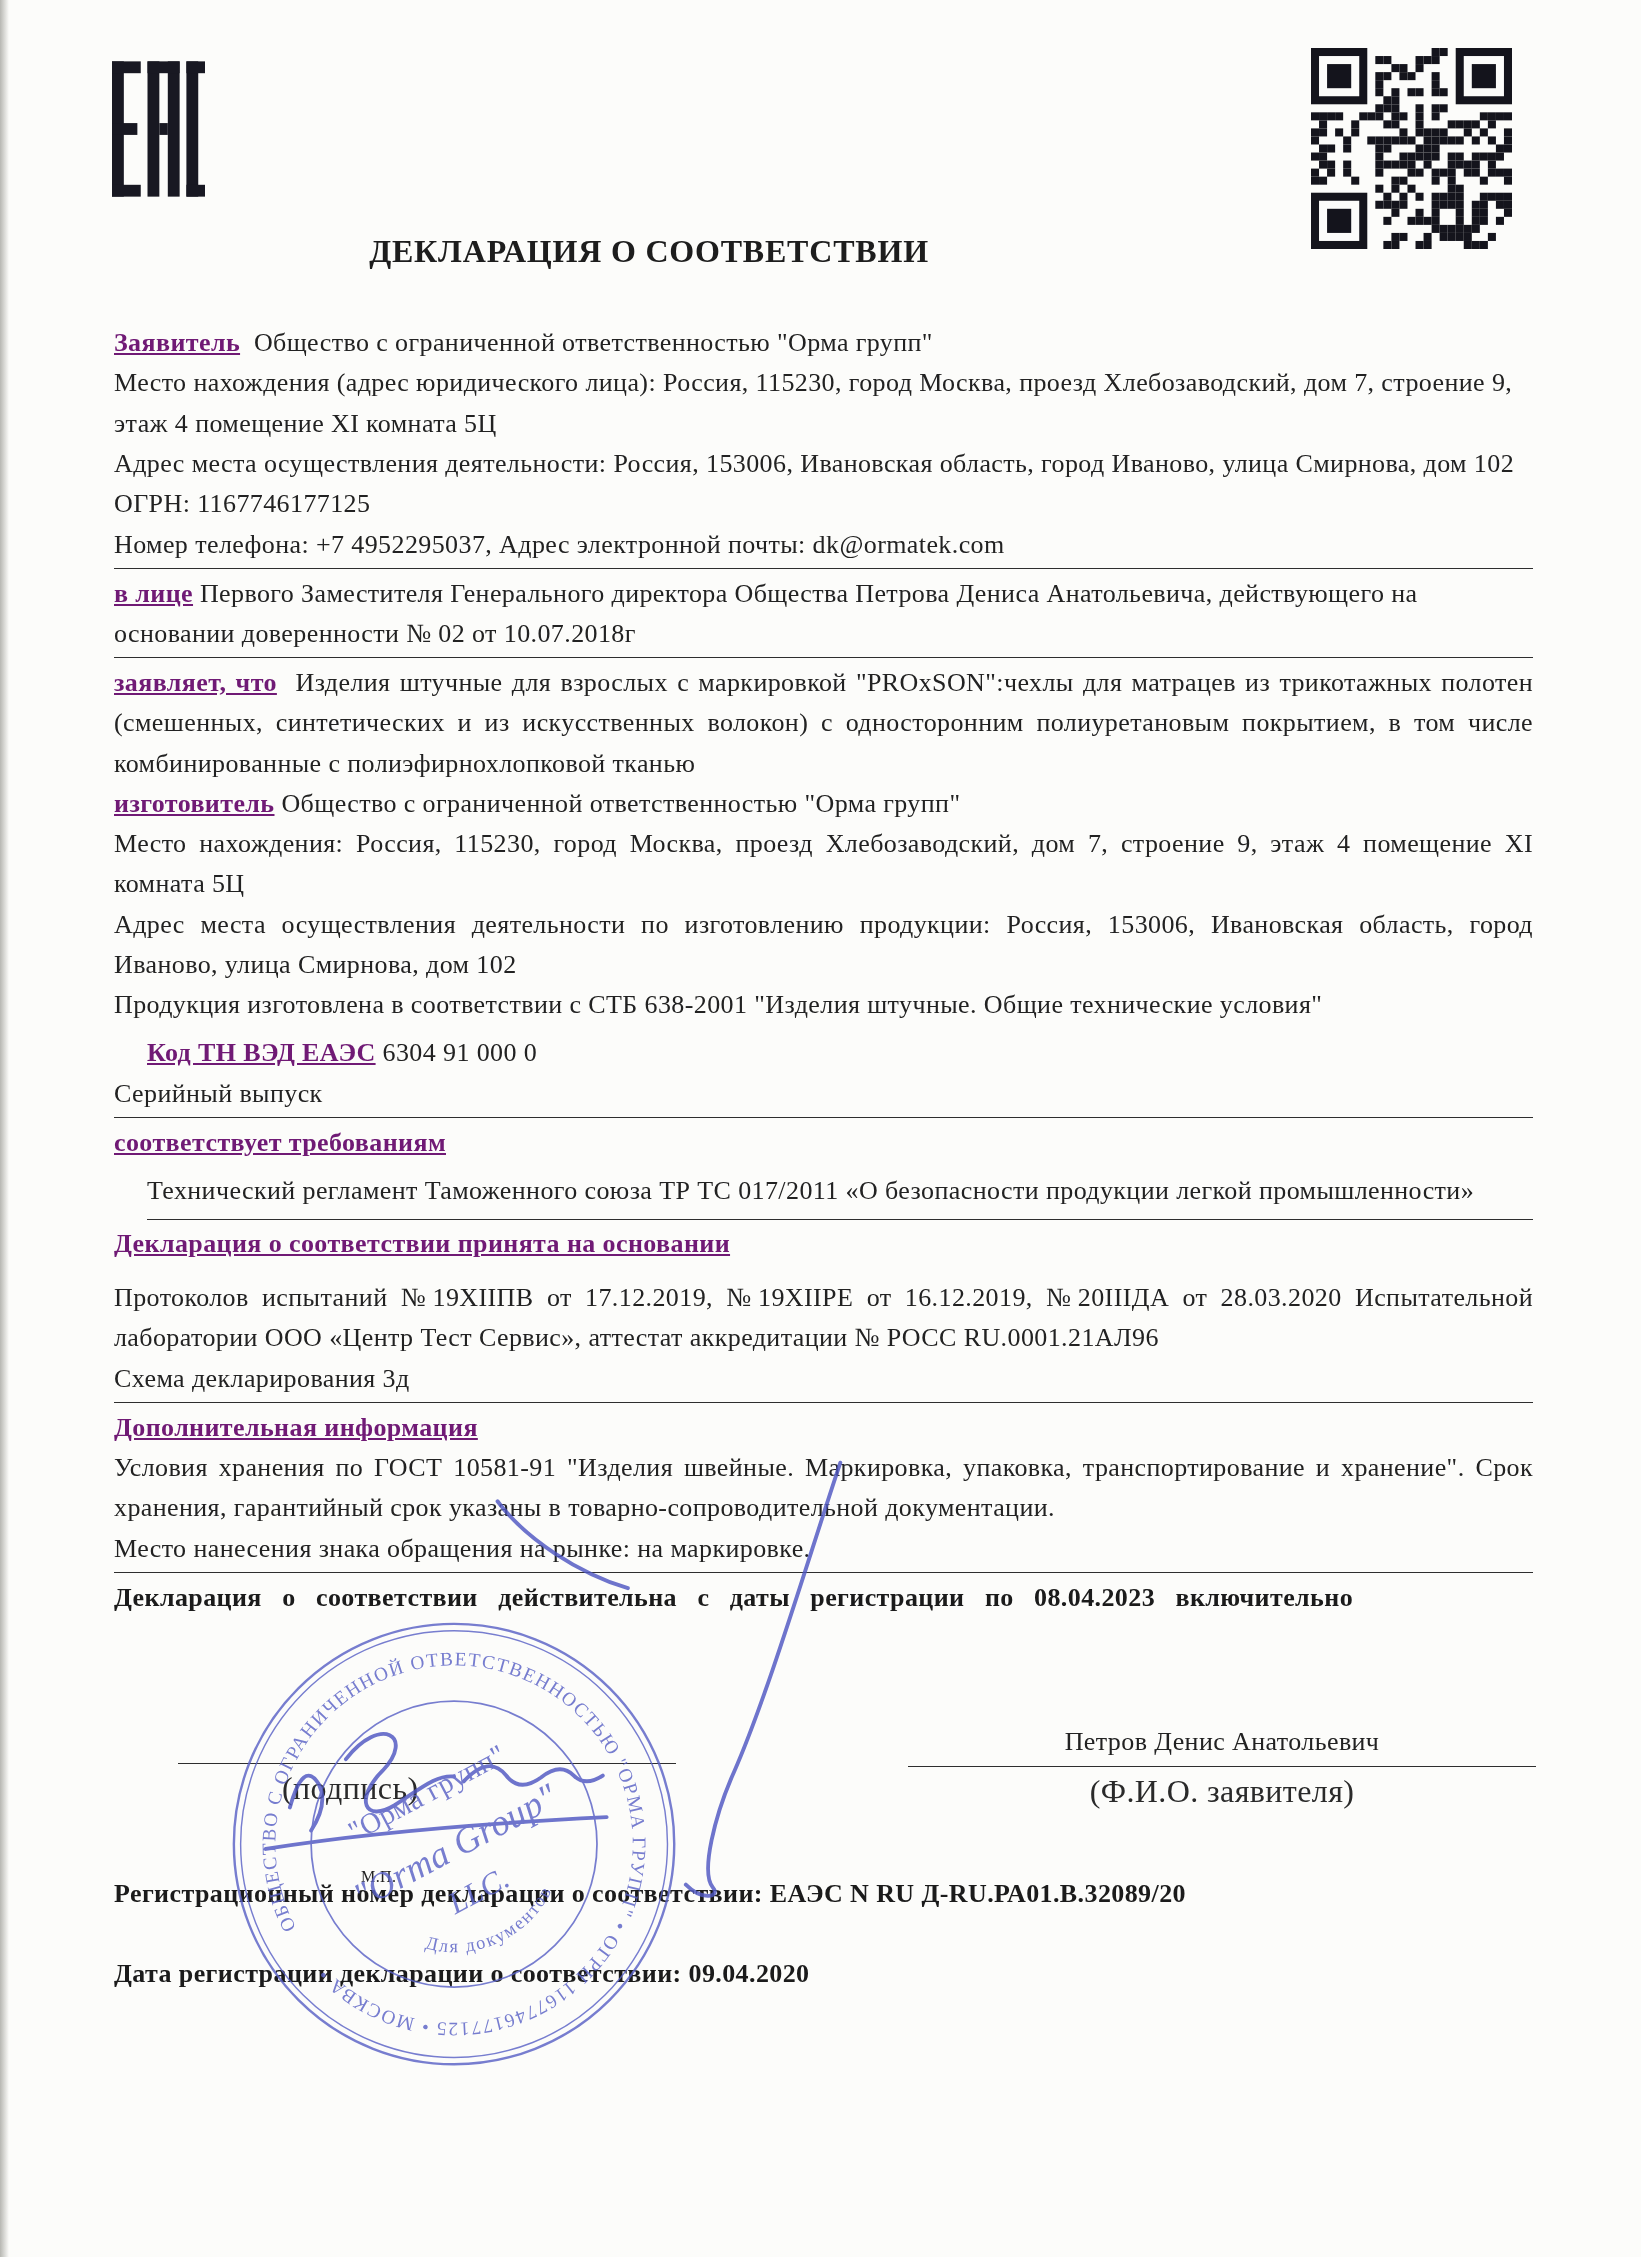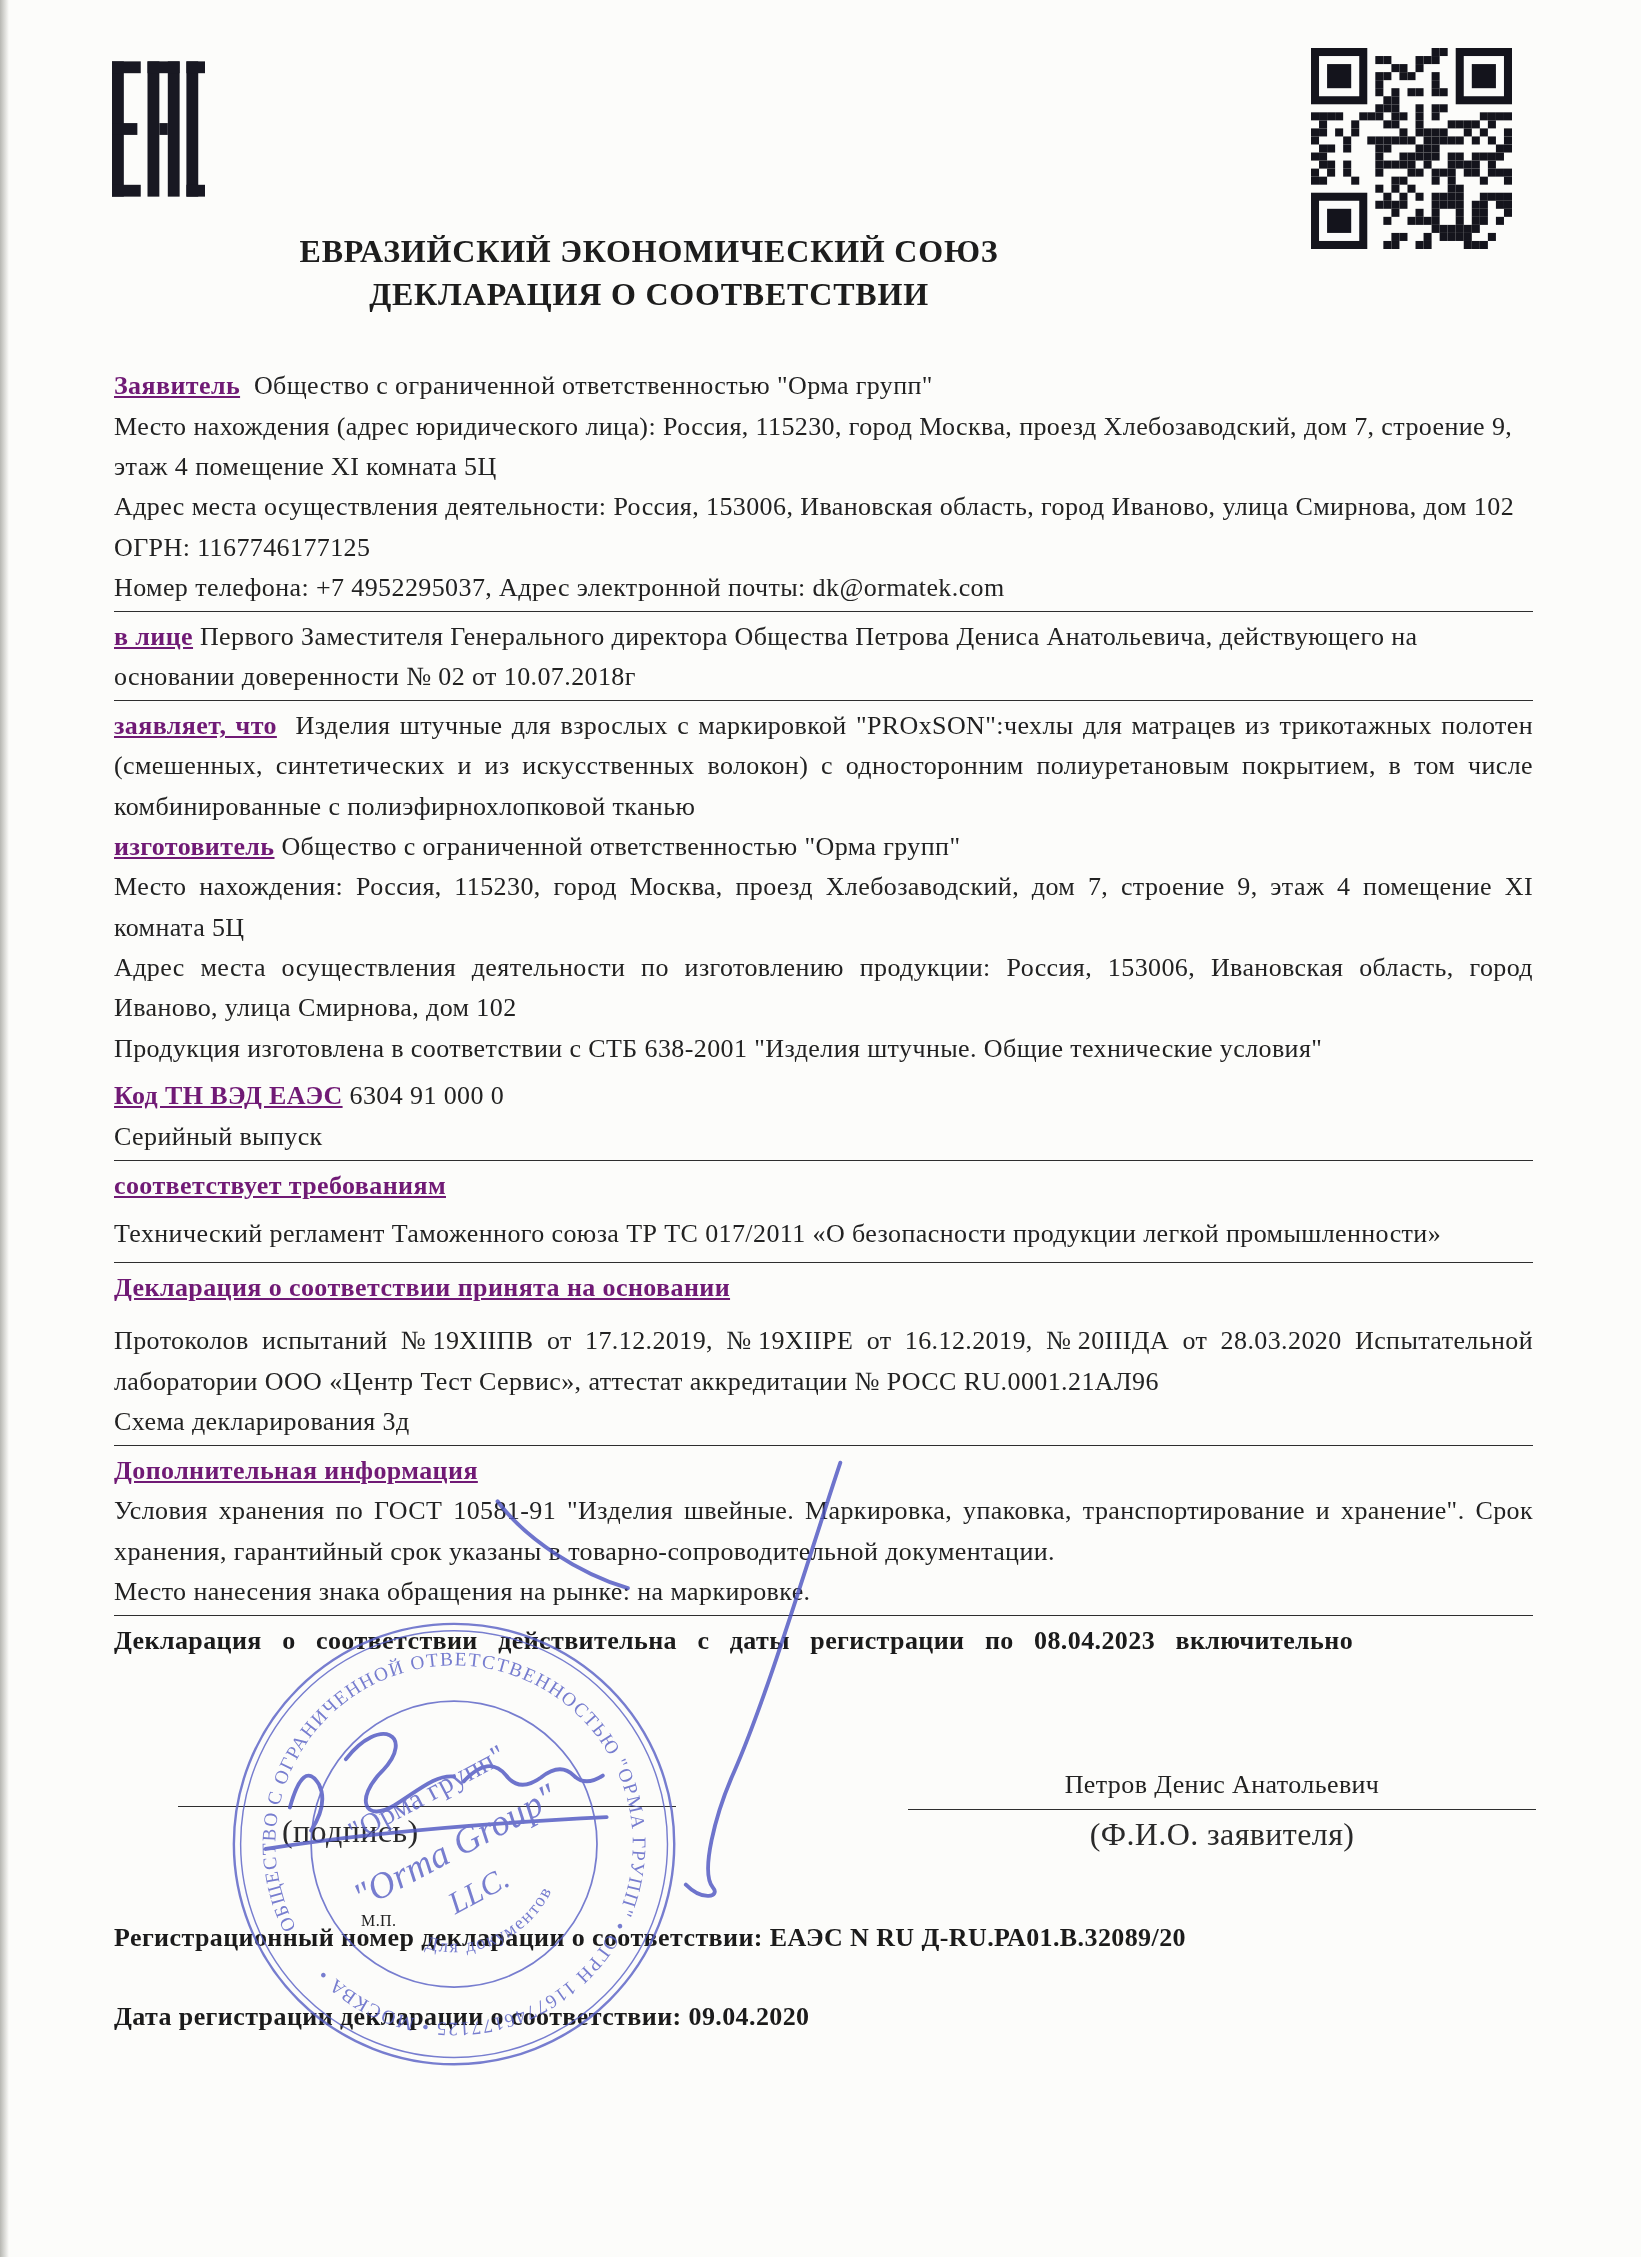--- a/index.html
+++ b/index.html
@@ -14,21 +14,21 @@
   .logo{position:absolute;left:112px;top:50px;width:93px;height:158px;}
   .qr{position:absolute;left:1311px;top:48px;width:201px;height:201px;}
   .content{position:absolute;left:114px;top:0;width:1419px;}
   .title{width:1070px;margin-top:230px;text-align:center;font-weight:bold;
     font-size:32px;line-height:1.35;letter-spacing:0.8px;color:#1d1d1d;}
   .body{margin-top:50px;}
   p{margin:0;}
   .j{text-align:justify;}
   .rule{border-top:1.9px solid #2e2e2e;margin:2.9px 0 4.8px 0;}
   b{color:#701a75;text-decoration:underline;}
-  .gap-s{margin-top:7.7px;}
+  .gap-s{margin-top:7.7px;margin-left:33px;}
   .gap-m{margin-top:13.5px;}
   .validity{font-weight:bold;text-align:justify;word-spacing:13.5px;color:#1b1b1b;}
   .sigblock{position:relative;height:243px;}
   .sig-left{position:absolute;left:64px;top:145px;width:498px;}
   .sig-right{position:absolute;left:794px;top:104px;width:628px;text-align:center;}
   .sig-line{border-top:1.9px solid #2e2e2e;}
   .sig-cap{font-size:32px;color:#2a2a2a;}
   .sig-left .sig-cap{padding-left:104px;}
   .mp{margin-top:52px;padding-left:183px;font-size:16px;}
   .signer{margin-bottom:3.9px;text-align:center;}
@@ -278,21 +278,20 @@
       <rect x="18" y="0" width="7" height="7" fill="#14141c"></rect>
       <rect x="19" y="1" width="5" height="5" fill="#fcfcfa"></rect>
       <rect x="20" y="2" width="3" height="3" fill="#14141c"></rect>
       <rect x="0" y="18" width="7" height="7" fill="#14141c"></rect>
       <rect x="1" y="19" width="5" height="5" fill="#fcfcfa"></rect>
       <rect x="2" y="20" width="3" height="3" fill="#14141c"></rect>
     </svg>
 
   <div class="content">
     <div class="title">
-      <div>ЕВРАЗИЙСКИЙ ЭКОНОМИЧЕСКИЙ СОЮЗ</div>
       <div>ДЕКЛАРАЦИЯ О СООТВЕТСТВИИ</div>
     </div>
 
     <div class="body">
       <p><b>Заявитель</b>&nbsp;&nbsp;<span>Общество с ограниченной ответственностью "Орма групп"</span></p>
       <p>Место нахождения (адрес юридического лица): Россия, 115230, город Москва, проезд Хлебозаводский, дом 7, строение 9, этаж 4 помещение XI комната 5Ц</p>
       <p>Адрес места осуществления деятельности: Россия, 153006, Ивановская область, город Иваново, улица Смирнова, дом 102</p>
       <p>ОГРН: 1167746177125</p>
       <p>Номер телефона: +7 4952295037, Адрес электронной почты: dk@ormatek.com</p>
       <div class="rule"></div>

